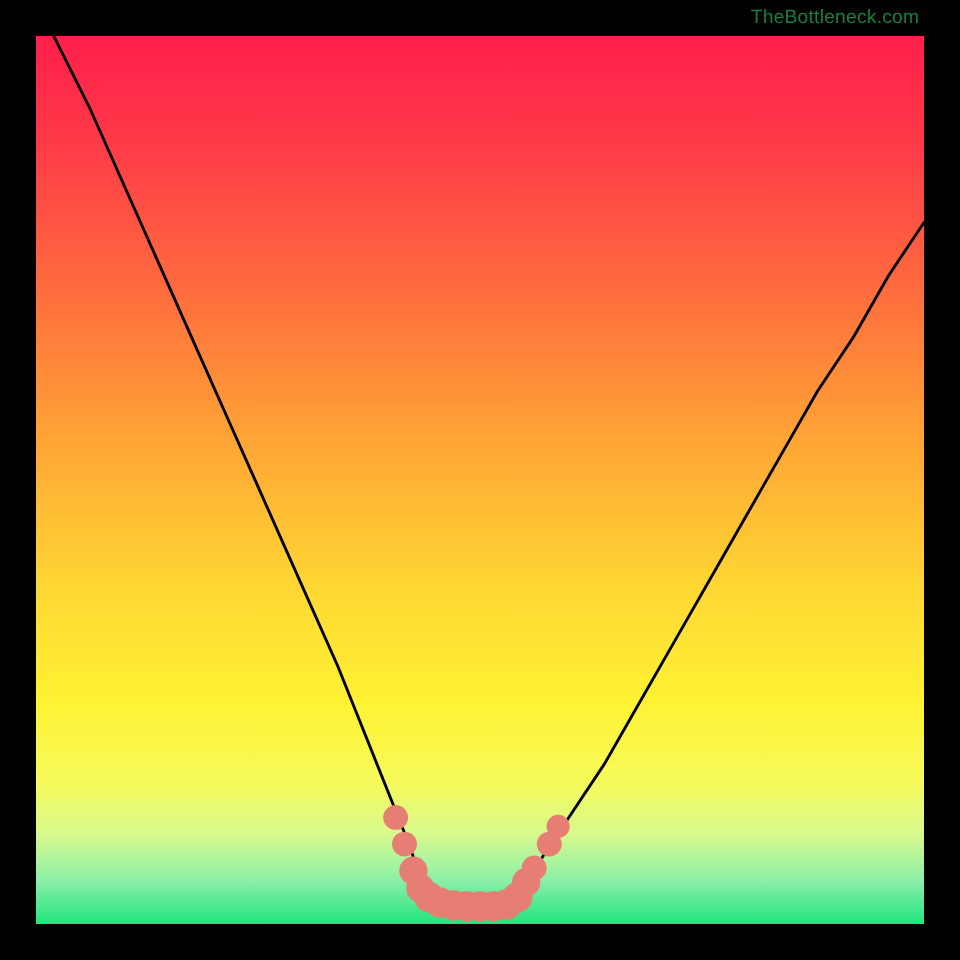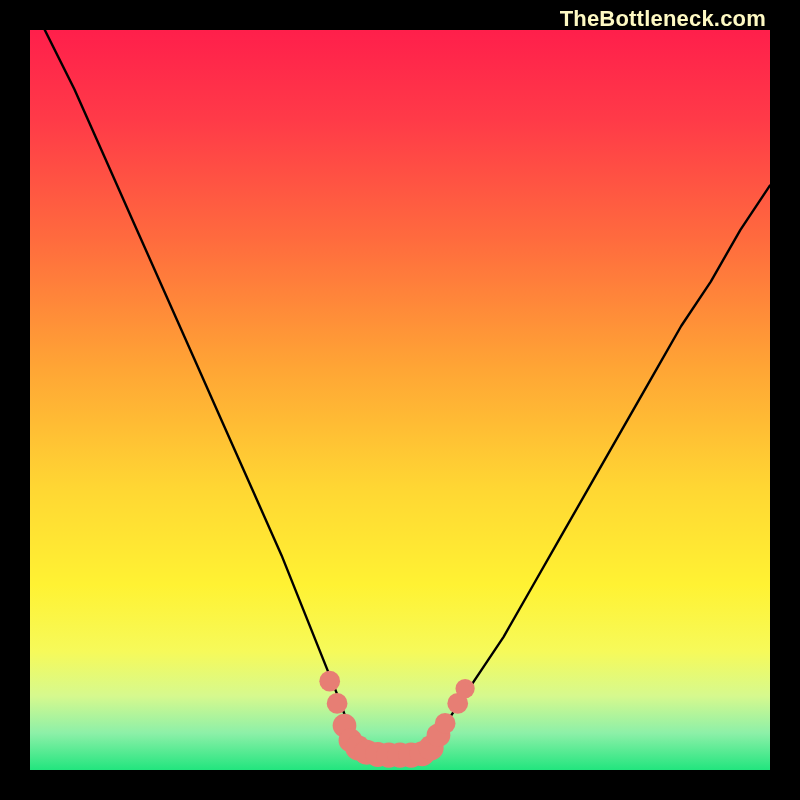--- a/index.html
+++ b/index.html
@@ -26,23 +26,23 @@
     overflow: hidden;
   }
   .gradient-bg {
     position: absolute;
     inset: 0;
   }
   .watermark {
     position: absolute;
     top: 6px;
     right: 34px;
-    color: #fef9c3;
-    font-size: 22px;
-    font-weight: 700;
+    color: #15803d;
+    font-size: 16px;
+    font-weight: 400;
     letter-spacing: 0.2px;
     user-select: none;
   }
   svg.curves {
     position: absolute;
     inset: 0;
   }
 </style>
 </head>
 <body>

